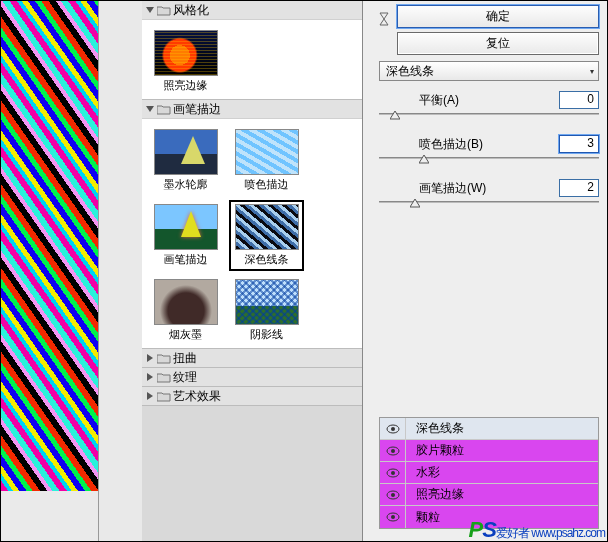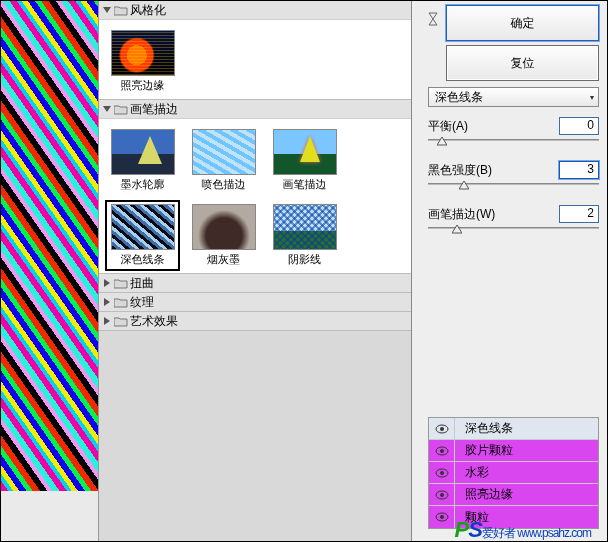--- a/index.html
+++ b/index.html
@@ -6,65 +6,65 @@
 body { font-family: "Microsoft YaHei", sans-serif; font-size: 12px; background: #fff; color: #000; }
 .root { width: 608px; height: 542px; display: flex; position: relative; border: 1px solid #000; }
 
 .preview-col { width: 98px; height: 100%; background: #eaeaea; border-right: 1px solid #999; position: relative; overflow: hidden; }
 .preview-img { width: 100%; height: 490px; }
 .preview-streaks { width:100%; height:100%; background:
   repeating-linear-gradient(55deg, #ff00aa 0 6px, #00d5ff 6px 10px, #ffee00 10px 15px, #1a00ff 15px 21px, #00ff55 21px 26px, #ff3300 26px 32px, #000 32px 38px, #ff99ff 38px 42px, #33ffdd 42px 48px);
   filter: contrast(1.1) brightness(0.95);
 }
 
-.gallery-col { width: 313px; height: 100%; background: #e9e9e9; border-right: 1px solid #888; display: flex; flex-direction: column; }
+.gallery-col { width: 264px; height: 100%; background: #e9e9e9; border-right: 1px solid #888; display: flex; flex-direction: column; padding-left: 43px; }
 .cat { border-bottom: 1px solid #bcbcbc; }
 .cat-header { display:flex; align-items:center; gap:2px; height:18px; padding:0 4px; background:#e2e2e2; cursor:pointer; }
 .cat-header svg.tri { width:9px; height:9px; }
 .cat-header svg.folder { width:14px; height:11px; }
 .cat-header .lbl { font-size:12px; }
 .cat-body { background:#fff; padding:6px 6px 2px; display:flex; flex-wrap:wrap; gap:4px 6px; border-top:1px solid #d0d0d0; }
 .thumb { width:75px; display:flex; flex-direction:column; align-items:center; padding:2px; border:2px solid transparent; cursor:pointer; }
 .thumb.selected { border:2px solid #000; background:#fff; }
 .thumb .img { width:64px; height:46px; border:1px solid #888; background-size:cover; }
 .thumb .cap { font-size:11px; text-align:center; margin-top:2px; white-space:nowrap; }
 
 .gap-col { width:12px; background:#eee; }
 
 .panel-col { flex:1; background:#eee; display:flex; flex-direction:column; padding:4px 8px 0 4px; gap:6px; }
 .panel-top { display:flex; align-items:flex-start; gap:4px; }
 .panel-top .chev { width:14px; padding-top:4px; color:#555; }
 .btns { flex:1; display:flex; flex-direction:column; gap:4px; }
-.btn { height:36px; border:1px solid #6a6a6a; background:linear-gradient(#fdfdfd,#e9e9e9); display:flex; align-items:center; justify-content:center; font-size:12px; box-shadow: inset 0 0 0 1px #fff; }
+.btn { height:23px; border:1px solid #6a6a6a; background:linear-gradient(#fdfdfd,#e9e9e9); display:flex; align-items:center; justify-content:center; font-size:12px; box-shadow: inset 0 0 0 1px #fff; }
 .btn.primary { border:1px solid #2a5db0; box-shadow: 0 0 0 1px #6fa7f0; }
 
 .select-row { display:flex; }
 .select { flex:1; height:20px; border:1px solid #888; background:linear-gradient(#fff,#e8e8e8); display:flex; align-items:center; justify-content:space-between; padding:0 4px 0 6px; font-size:12px; }
 .select .dd { font-size:8px; color:#333; }
 
 .slider-row { margin-top:4px; }
-.slider-head { display:flex; justify-content:space-between; align-items:center; font-size:12px; }
+.slider-head { display:flex; justify-content:space-between; align-items:center; font-size:12px;margin-left:40px; }
 .slider-head label { white-space:nowrap; }
 .numbox { width:40px; height:18px; border:1px solid #3a6ea5; background:#fff; text-align:right; padding:0 4px; font-size:12px; }
 .numbox.focus { border:1px solid #2057b0; outline:1px solid #6fa7f0; }
 .slider-track { position:relative; height:14px; margin-top:2px; }
 .slider-track .line { position:absolute; top:2px; left:0; right:0; height:2px; background:#bbb; border-top:1px solid #888; }
 .slider-track .handle { position:absolute; top:0; width:10px; height:10px; }
 .slider-track .handle svg { display:block; }
 
 .spacer { flex:1; }
 
 .layers { border:1px solid #999; background:#f6f6f6; }
 .layer-row { display:flex; align-items:center; height:22px; border-bottom:1px solid #c8c8c8; background:#d946ef; font-size:12px; }
 .layer-row:last-child { border-bottom:none; }
 .eye { width:26px; display:flex; align-items:center; justify-content:center; border-right:1px solid #c8c8c8; height:100%; }
 .layer-row.selected { background:#dfe6ef; }
 .layer-row .name { padding-left:10px; }
 
-.watermark { position:absolute; right:16px; bottom:-2px; font-size:22px; font-weight:bold; font-style:italic; letter-spacing:-1px; }
+.watermark { position:absolute; right:2px; bottom:-2px; font-size:22px; font-weight:bold; font-style:italic; letter-spacing:-1px; }
 .watermark .p { color:#17a01a; }
 .watermark .s { color:#0a3fbf; }
 .watermark .rest { color:#0a3fbf; font-size:12px; font-style:normal; font-weight:normal; }
 
 
 .t-glow { background: radial-gradient(circle at 40% 55%, #ff7b00 0 10px, #ff3a00 10px 16px, transparent 18px), linear-gradient(#041040,#000); position:relative; }
 .t-glow::after{content:"";position:absolute;inset:0;background:repeating-linear-gradient(0deg,rgba(255,200,0,.3) 0 1px,transparent 1px 3px);}
 .t-angled{background:repeating-linear-gradient(35deg,#4aa7ee 0 5px,#8acdf7 5px 10px,#fff 10px 12px);}
 .t-ink{background:linear-gradient(#3a6bbd 0 55%,#1f2b40 55%);position:relative;}
 .t-ink::after{content:"";position:absolute;left:26px;top:6px;width:0;height:0;border-left:12px solid transparent;border-right:12px solid transparent;border-bottom:28px solid #d8d86a;}
@@ -224,21 +224,21 @@
         <div class="handle" style="left:5%">
             <svg width="10" height="10">
               <polygon points="5,0 10,8 0,8" fill="#eee" stroke="#555"></polygon>
             </svg>
           </div>
       </div>
     </div>
 
     <div class="slider-row">
       <div class="slider-head">
-        <label>黑色强度(B)</label>
+        <label>喷色描边(B)</label>
         <div class="numbox focus">3</div>
       </div>
       <div class="slider-track">
         <div class="line"></div>
         <div class="handle" style="left:18%">
             <svg width="10" height="10">
               <polygon points="5,0 10,8 0,8" fill="#eee" stroke="#555"></polygon>
             </svg>
           </div>
       </div>

